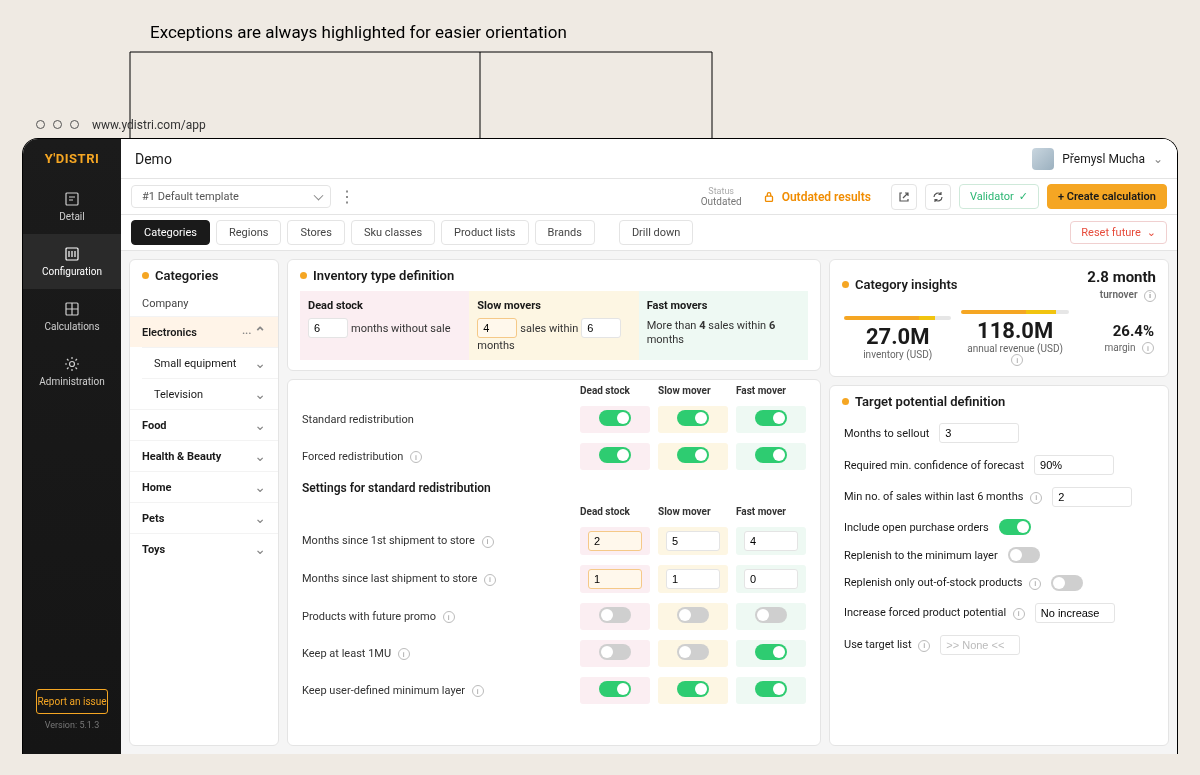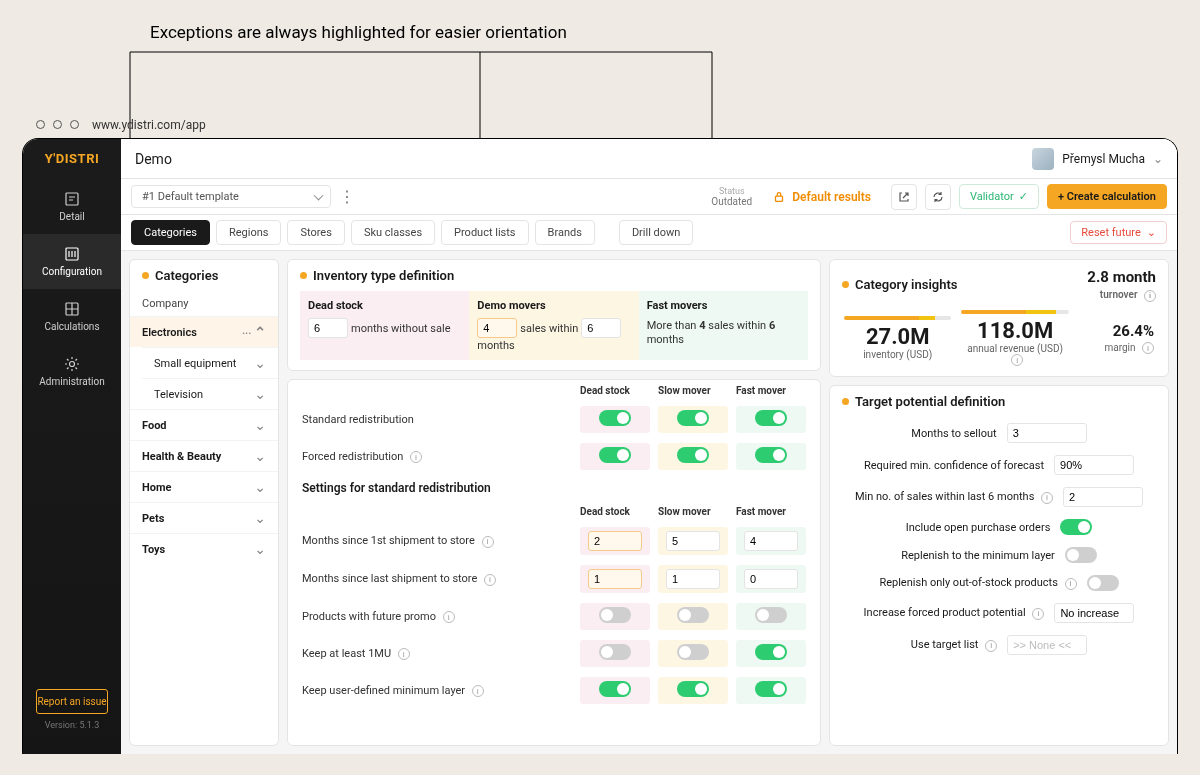--- a/index.html
+++ b/index.html
@@ -133,21 +133,21 @@
   .ins-row{display:grid;grid-template-columns:1fr 1fr .7fr;gap:10px;padding:0 14px;align-items:center;text-align:center;}
   .bignum{font-size:22px;font-weight:700;}
   .bignum .cap{font-size:10px;font-weight:400;color:#666;display:block;}
   .bar{height:4px;width:100%;border-radius:2px;background:linear-gradient(to right,var(--orange) 70%,#f1c40f 70%,#f1c40f 85%,#e6e6e6 85%);margin-bottom:4px;}
   .bar2{height:4px;width:100%;border-radius:2px;background:linear-gradient(to right,var(--orange) 60%,#f1c40f 60%,#f1c40f 88%,#e6e6e6 88%);margin-bottom:4px;}
   .kpi-r{text-align:right;}
   .kpi-r .v{font-size:15px;font-weight:700;}
   .kpi-r .c{font-size:10px;color:#666;}
 
   .target{flex:1;overflow:auto;}
-  .trow{display:flex;align-items:center;justify-content:center;padding:6px 14px;font-size:11px;gap:10px;}
+  .trow{display:flex;align-items:center;justify-content:flex-start;padding:6px 14px;font-size:11px;gap:10px;}
   .trow input.mini{width:80px;}
   .none{color:#bbb;}
 </style>
 </head>
 <body>
 <div class="canvas">
 
 <div class="caption">Exceptions are always highlighted for easier orientation</div>
 
 <svg class="annot">
@@ -225,21 +225,21 @@
       <div class="kebab">⋮</div>
       <div class="status">
         <span class="lbl">Status</span>
         <span>Outdated</span>
       </div>
       <div class="warn">
         <svg width="14" height="14" viewBox="0 0 16 16" fill="none" stroke="#f08c00" stroke-width="1.5">
               <rect x="4" y="7" width="8" height="6" rx="1"></rect>
               <path d="M6 7V5a2 2 0 0 1 4 0v2"></path>
             </svg>
-        <span>Default results</span>
+        <span>Outdated results</span>
       </div>
       <div class="iconbtn">
         <svg width="12" height="12" viewBox="0 0 12 12" fill="none" stroke="#555" stroke-width="1.2">
               <path d="M4 2H2v8h8V8M7 2h3v3M10 2L5 7"></path>
             </svg>
       </div>
       <div class="iconbtn">
         <svg width="12" height="12" viewBox="0 0 12 12" fill="none" stroke="#555" stroke-width="1.2">
               <path d="M2 6a4 4 0 0 1 6.8-2.8M10 6a4 4 0 0 1-6.8 2.8M9 1v2.5H6.5M3 11V8.5H5.5"></path>
             </svg>
@@ -320,21 +320,21 @@
                 <span class="dot"></span>
                 <span>Inventory type definition</span>
               </div>
           <div class="inv-row">
             <div class="cell ds">
               <div class="lbl">Dead stock</div>
               <input class="num" value="6" style="">
               <span class="plain">months without sale</span>
             </div>
             <div class="cell sm">
-              <div class="lbl">Demo movers</div>
+              <div class="lbl">Slow movers</div>
               <input class="num hl" value="4" style="">
               <span class="plain">sales within</span>
               <input class="num" value="6" style="">
               <span class="plain">months</span>
             </div>
             <div class="cell fm">
               <div class="lbl">Fast movers</div>
               <span class="plain"><span>More than</span> <b>4</b> <span>sales within</span> <b>6</b> <span>months</span></span>
             </div>
           </div>

